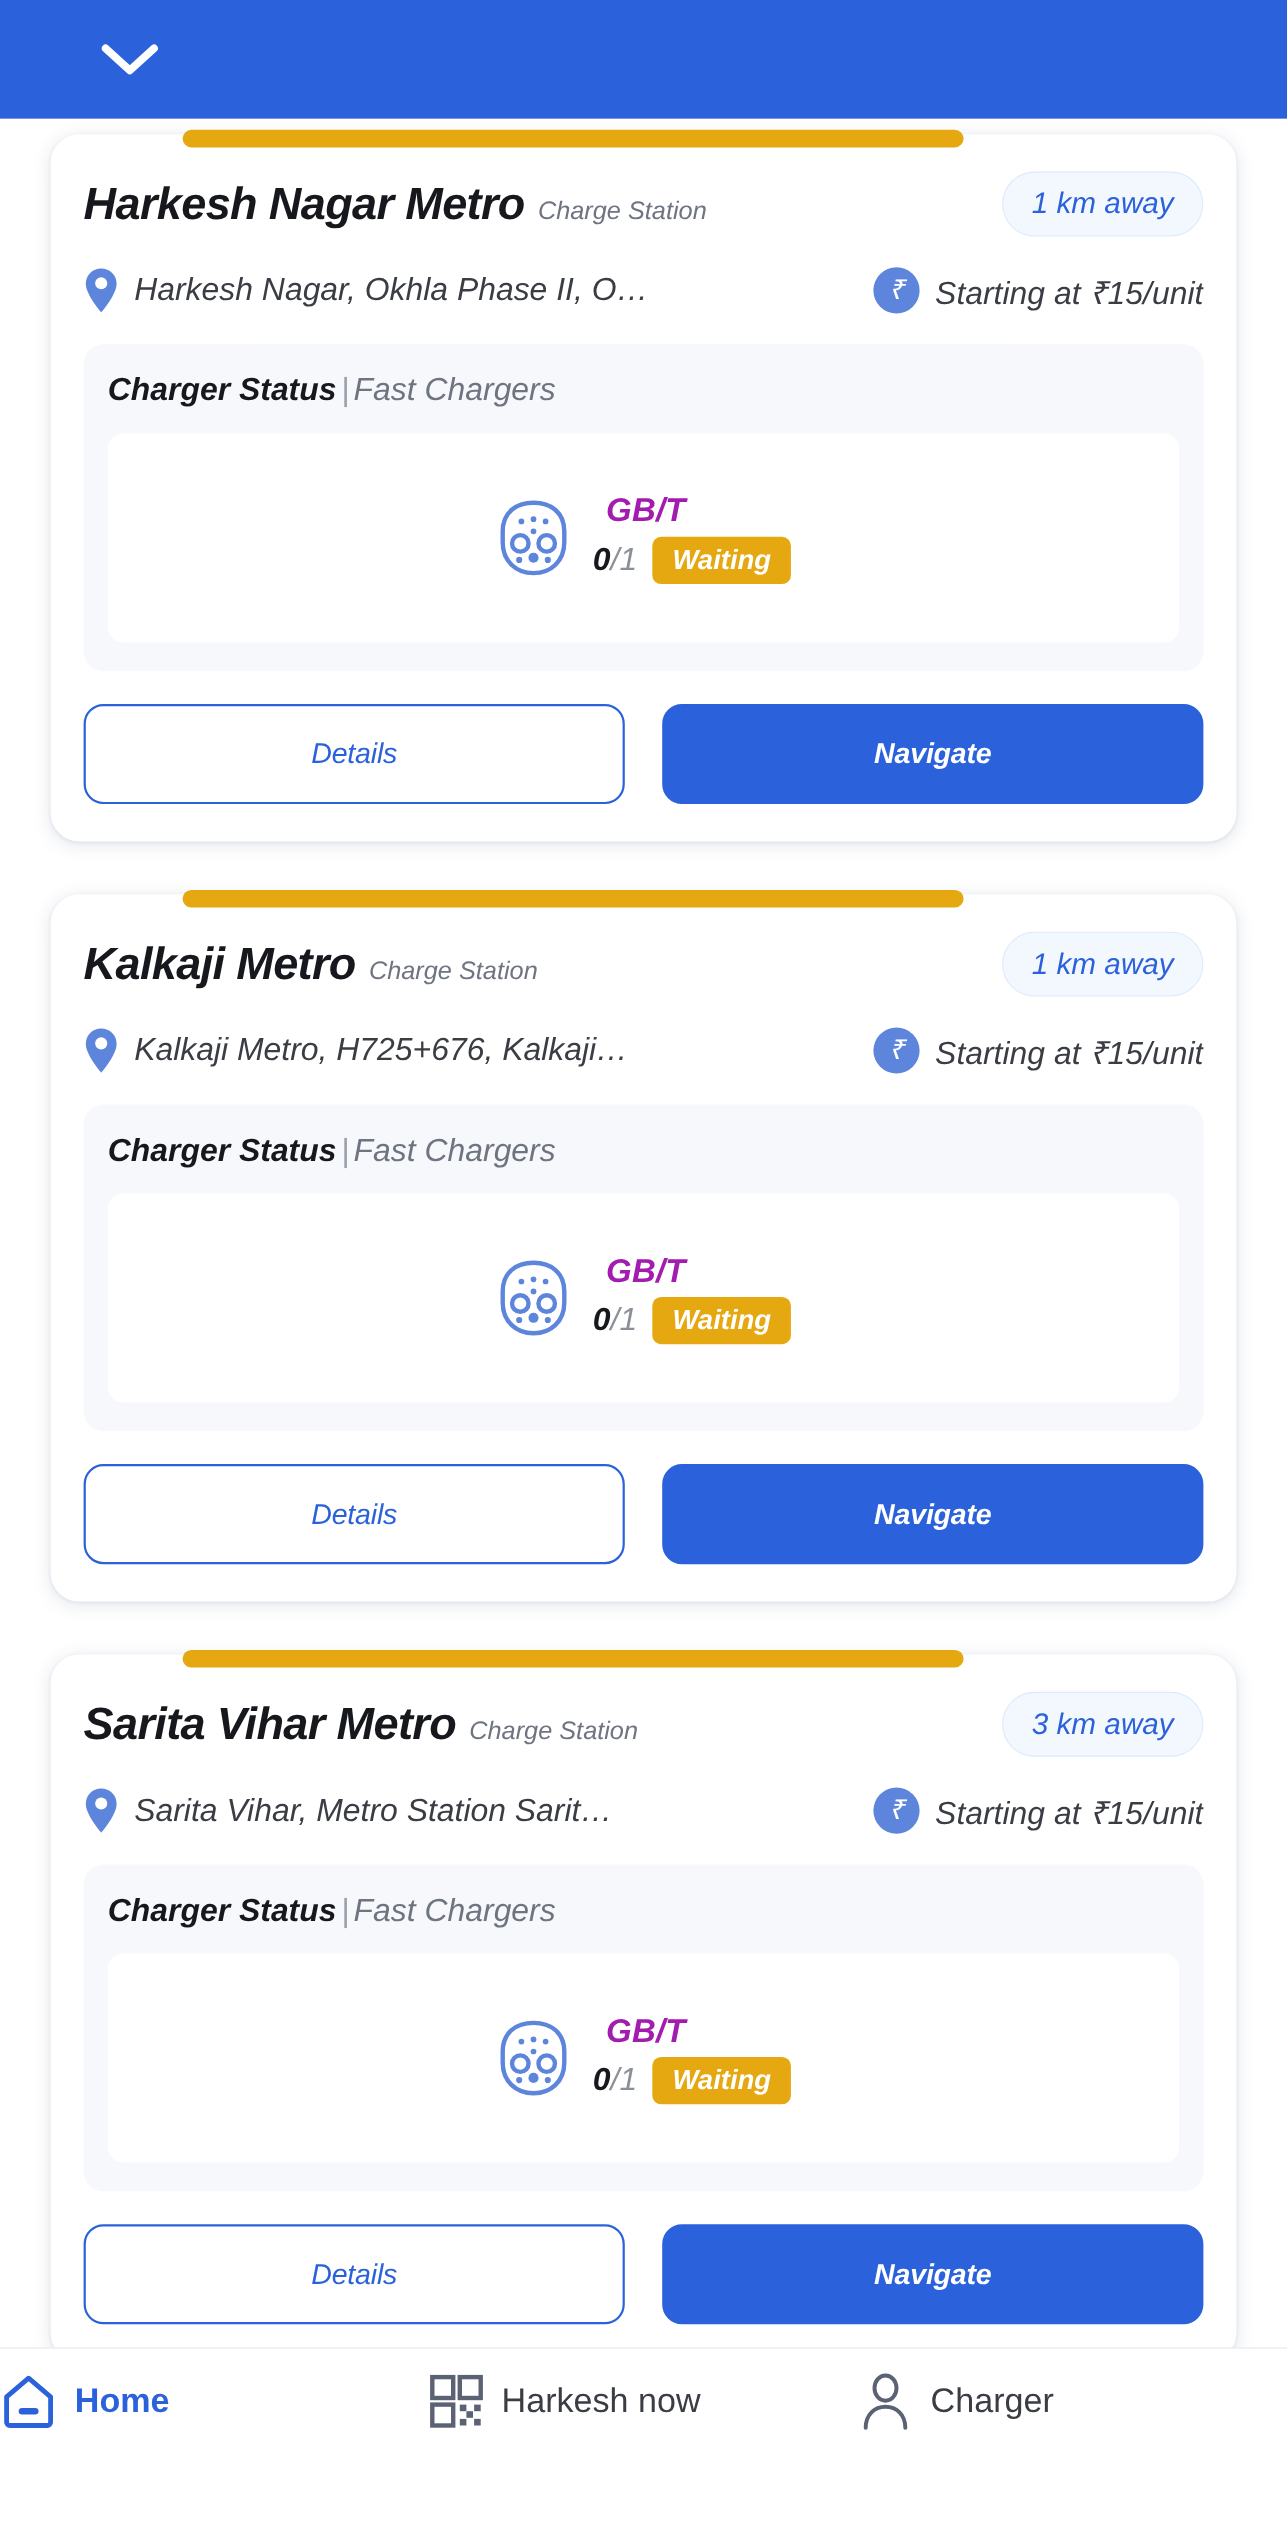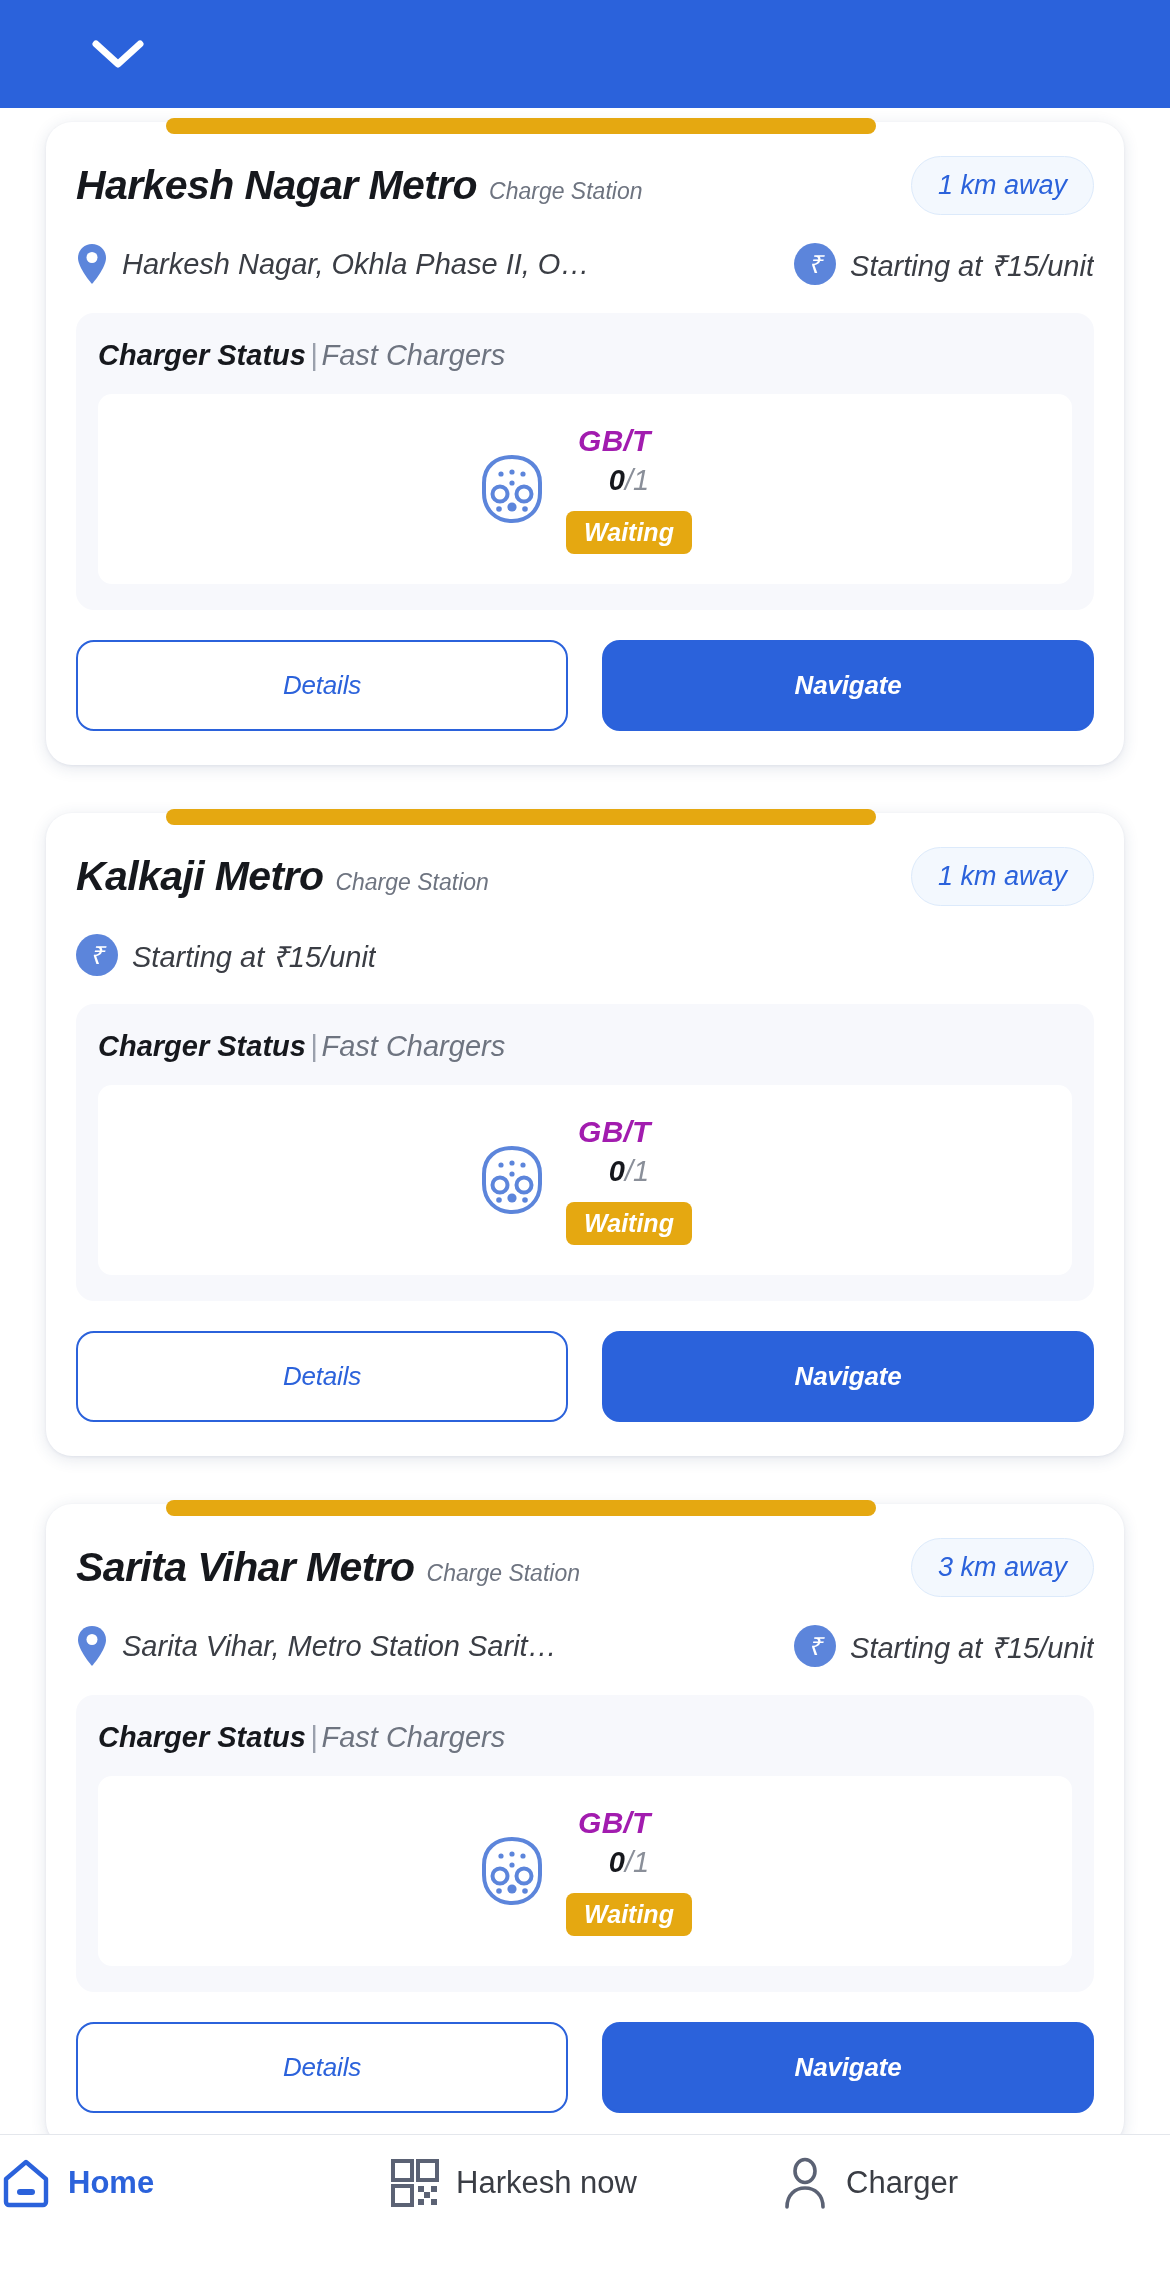--- a/index.html
+++ b/index.html
@@ -197,21 +197,21 @@
   }
   .conn-icon { width: 68px; height: 72px; flex: 0 0 auto; }
   .conn-info { display: flex; flex-direction: column; gap: 6px; }
   .conn-type {
     font-size: 30px;
     font-weight: bold;
     color: #a21caf;
     letter-spacing: 0.2px;
     margin-left: 12px;
   }
-  .conn-count-row { display: flex; align-items: center; gap: 14px; flex-direction: column; }
+  .conn-count-row { display: flex; align-items: center; gap: 14px; }
   .conn-count {
     font-size: 29px;
     color: #4A4D55;
   }
   .conn-count b { color: #16181D; font-weight: bold; }
   .conn-count .den { color: #8A8F99; }
   .waiting-badge {
     background: #E5A811;
     color: #FFFFFF;
     font-size: 25px;
@@ -350,20 +350,27 @@
       <div class="card">
         <div class="card-head">
           <div class="name-block">
             <span class="station-name">Kalkaji Metro</span>
             <span class="station-sub">Charge Station</span>
           </div>
           <div class="distance-pill">1 km away</div>
         </div>
 
         <div class="meta-row">
+          <div class="meta-item addr">
+            <svg class="pin-icon" viewBox="0 0 32 42">
+              <path d="M16 1 C8 1 2 7 2 15 C2 25 16 41 16 41 C16 41 30 25 30 15 C30 7 24 1 16 1 Z" fill="#5C85DB"></path>
+              <circle cx="16" cy="14.5" r="5.5" fill="#ffffff"></circle>
+            </svg>
+            <span class="meta-text">Kalkaji Metro, H725+676, Kalkaji…</span>
+          </div>
           <div class="meta-item price">
             <span class="rupee-icon">₹</span>
             <span class="meta-text">Starting at ₹15/unit</span>
           </div>
         </div>
 
         <div class="status-panel">
           <div class="status-title">
             <span>Charger Status</span><span class="sep">|</span><span class="sub">Fast Chargers</span>
           </div>

